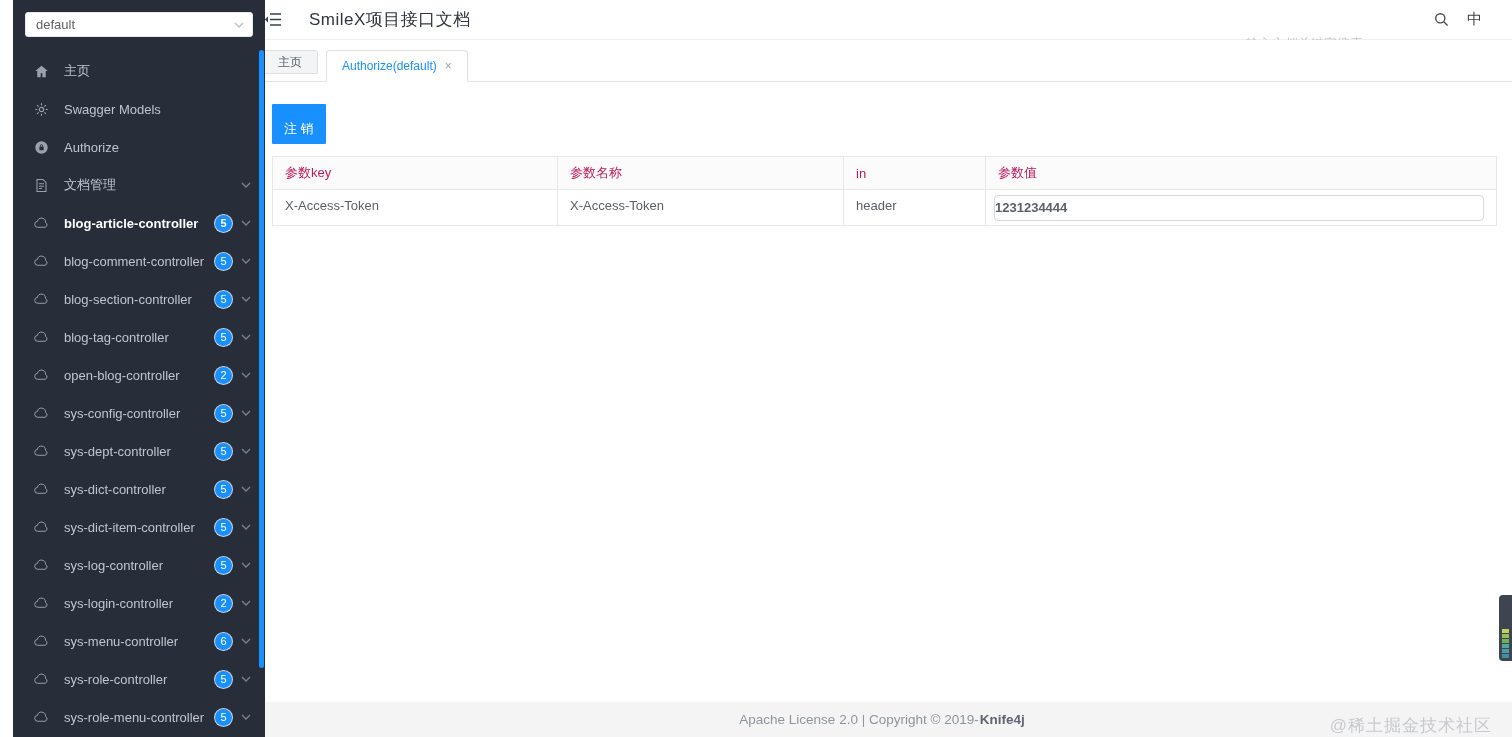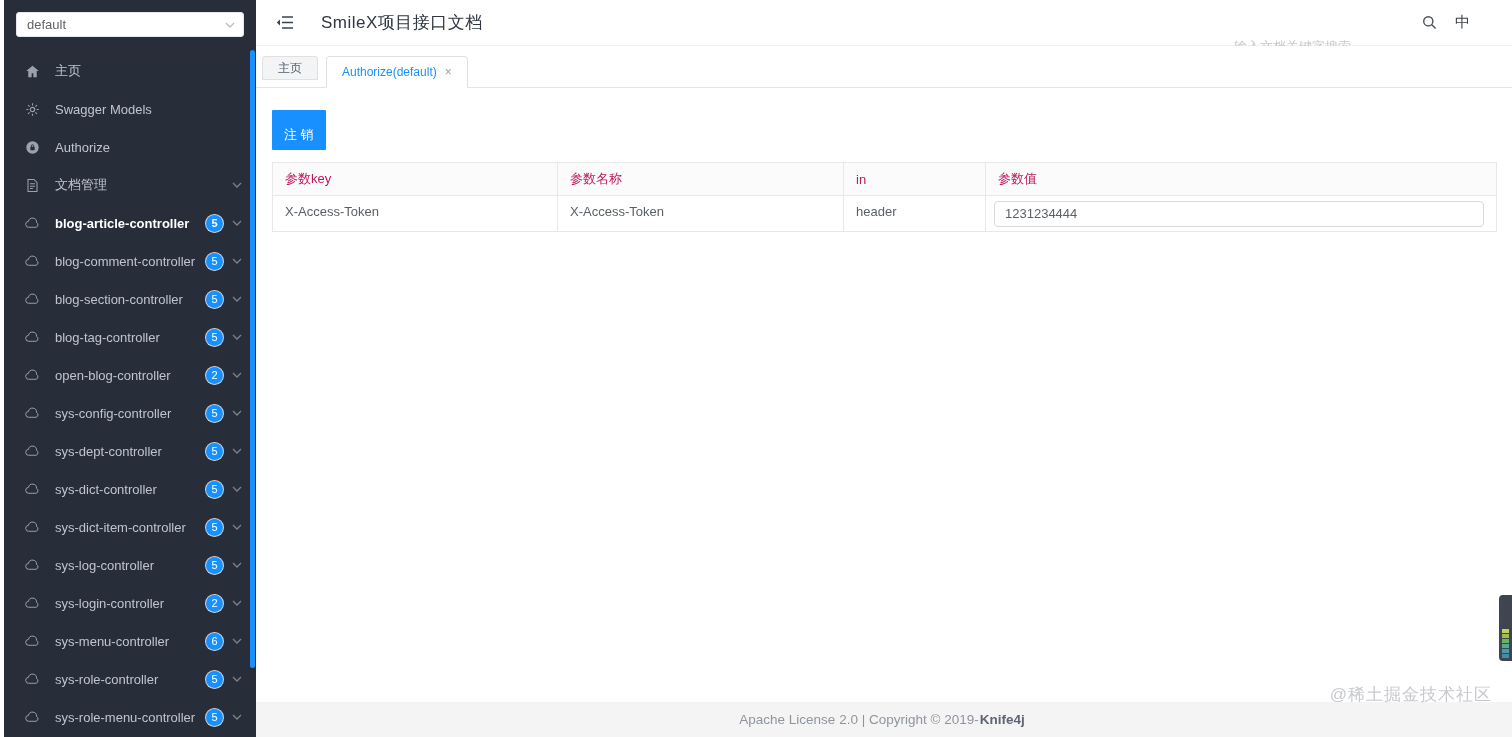--- a/index.html
+++ b/index.html
@@ -1,40 +1,40 @@
 <!DOCTYPE html>
 <html><head>
 <meta charset="utf-8">
 <style>
   * { box-sizing: border-box; margin: 0; padding: 0; }
   html,body { width:1512px; height:737px; overflow:hidden; }
   body { font-family:"Liberation Sans", sans-serif; background:#fff; position:relative; }
 
   
-  .sidebar { position:absolute; left:4px; top:0; width:252px; height:737px; background:#272e3a; z-index:3; }
+  .sidebar { position:absolute; left:13px; top:0; width:252px; height:737px; background:#272e3a; z-index:3; }
   .group-select { margin:12px; height:25px; background:#fff; border:1px solid #e4e7ed; border-radius:3px;
     display:flex; align-items:center; justify-content:space-between; padding:0 8px 0 10px;
     font-size:13px; color:#606266; cursor:pointer; }
   .group-select .sel-chev { color:#b8bcc4; display:flex; }
   .nav { margin-top:15px; }
   .nav-item { height:38px; display:flex; align-items:center; padding:0 14px 0 21px;
     color:#c0c5cd; font-size:13px; cursor:pointer; white-space:nowrap; }
   .nav-item .ic { width:16px; height:16px; margin-right:14px; display:flex; align-items:center; color:#9aa2ad; flex:none; }
   .nav-item .lbl { flex:1; overflow:hidden; text-overflow:ellipsis; }
   .badge { min-width:17px; height:17px; padding:0 4px; border-radius:9px; background:#1890ff; color:#fff;
     font-size:11px; display:flex; align-items:center; justify-content:center;
     box-shadow:0 0 0 1px rgba(255,255,255,.8); margin-right:9px; flex:none; }
   .chev { color:#7a828e; display:flex; flex:none; }
   .ctrl-item.active { color:#fff; font-weight:bold; }
   .side-scrollbar { position:absolute; right:1px; top:50px; width:5px; height:618px; background:#1890ff; border-radius:3px; }
 
   
   .main { position:absolute; left:252px; top:0; width:1260px; height:737px; display:flex; flex-direction:column; background:#fff; }
 
-  .topbar { height:46px; flex:none; background:#fff; display:flex; align-items:center; padding:0 24px; border-bottom:1px solid #f0f0f0; }
+  .topbar { height:40px; flex:none; background:#fff; display:flex; align-items:center; padding:0 12px; border-bottom:1px solid #f0f0f0; }
   .fold { color:#39434f; display:flex; cursor:pointer; }
   .app-title { margin-left:27px; font-size:17px; color:#2f3640; font-weight:500; letter-spacing:.5px; }
   .top-right { margin-left:auto; display:flex; align-items:center; gap:18px; padding-right:18px; }
   .doc-search { width:172px; border:none; border-bottom:1px solid #d9d9d9; font-size:13px; padding:4px 2px;
     color:#a21caf; outline:none; background:transparent; font-family:inherit;margin-top:48px; }
   .doc-search::placeholder { color:#c3c7cd; }
   .icon-btn { color:#4a4f55; display:flex; cursor:pointer; }
   .lang { font-size:15px; color:#3d4248; cursor:pointer; }
 
   .tabbar { height:42px; flex:none; background:#fff; border-bottom:1px solid #e4e4e4; display:flex; align-items:flex-end; padding-left:10px; }
@@ -46,29 +46,29 @@
   .tab .x { margin-left:8px; color:#99a0a7; font-size:12px; line-height:1; }
 
   .content { flex:1; background:#fff; overflow:hidden; }
   .logout-btn { margin:22px 0 0 20px; background:#1890ff; color:#fff; border:none; border-radius:1px;
     height:40px; padding:16px 12px; font-size:13px; cursor:pointer; font-family:inherit; }
   .param-table { margin:12px 16px 0 20px; border-collapse:collapse; width:1225px; table-layout:fixed; font-size:13px; }
   .param-table th, .param-table td { border:1px solid #e8e8e8; text-align:left; }
   .param-table th { background:#fbfbfc; color:#be185d; font-weight:normal; height:33px; padding:0 8px 0 12px; }
   .param-table td { height:36px; color:#595f66; padding:0 8px 4px 12px; }
   .value-cell { padding:4px 12px 4px 8px !important; }
-  .param-input { width:100%; height:26px; border:1px solid #d9d9d9; border-radius:4px; padding:0 10px;
-    font-size:13px; color:#5b6168; outline:none; font-family:inherit; background:#fff; }
+  .param-input { width:100%; height:26px; border:1px solid #d9d9d9; border-radius:4px; padding:0 0;
+    font-size:13px; color:#5b6168; outline:none; font-family:inherit; background:#fff;font-weight:bold; }
 
   .footer { height:35px; flex:none; background:#f4f4f5; display:flex; align-items:center; justify-content:center;
     font-size:13.5px; color:#8f959e; }
   .footer .brand { color:#5f6672; font-weight:bold; margin-left:1px; }
 
   
-  .watermark { position:absolute; right:20px; bottom:31px; font-size:17px; color:#c7c9cd; z-index:6; letter-spacing:1px; }
+  .watermark { position:absolute; right:20px; bottom:0; font-size:17px; color:#c7c9cd; z-index:6; letter-spacing:1px; }
   .ext-widget { position:absolute; right:0; top:595px; width:13px; height:66px; background:#3e4450;
     border-radius:4px 0 0 4px; z-index:7; display:flex; flex-direction:column; justify-content:flex-end;
     align-items:center; padding:3px 3px; cursor:pointer; }
   .ext-widget .stripe { width:7px; height:4px; margin-top:1px; flex:none; }
   .s1{background:#c3d05a;} .s2{background:#9abf55;} .s3{background:#6fb25a;}
   .s4{background:#52a89a;} .s5{background:#4a9aa8;} .s6{background:#3f8fa0;}
 </style>
 </head>
 <body>
 

